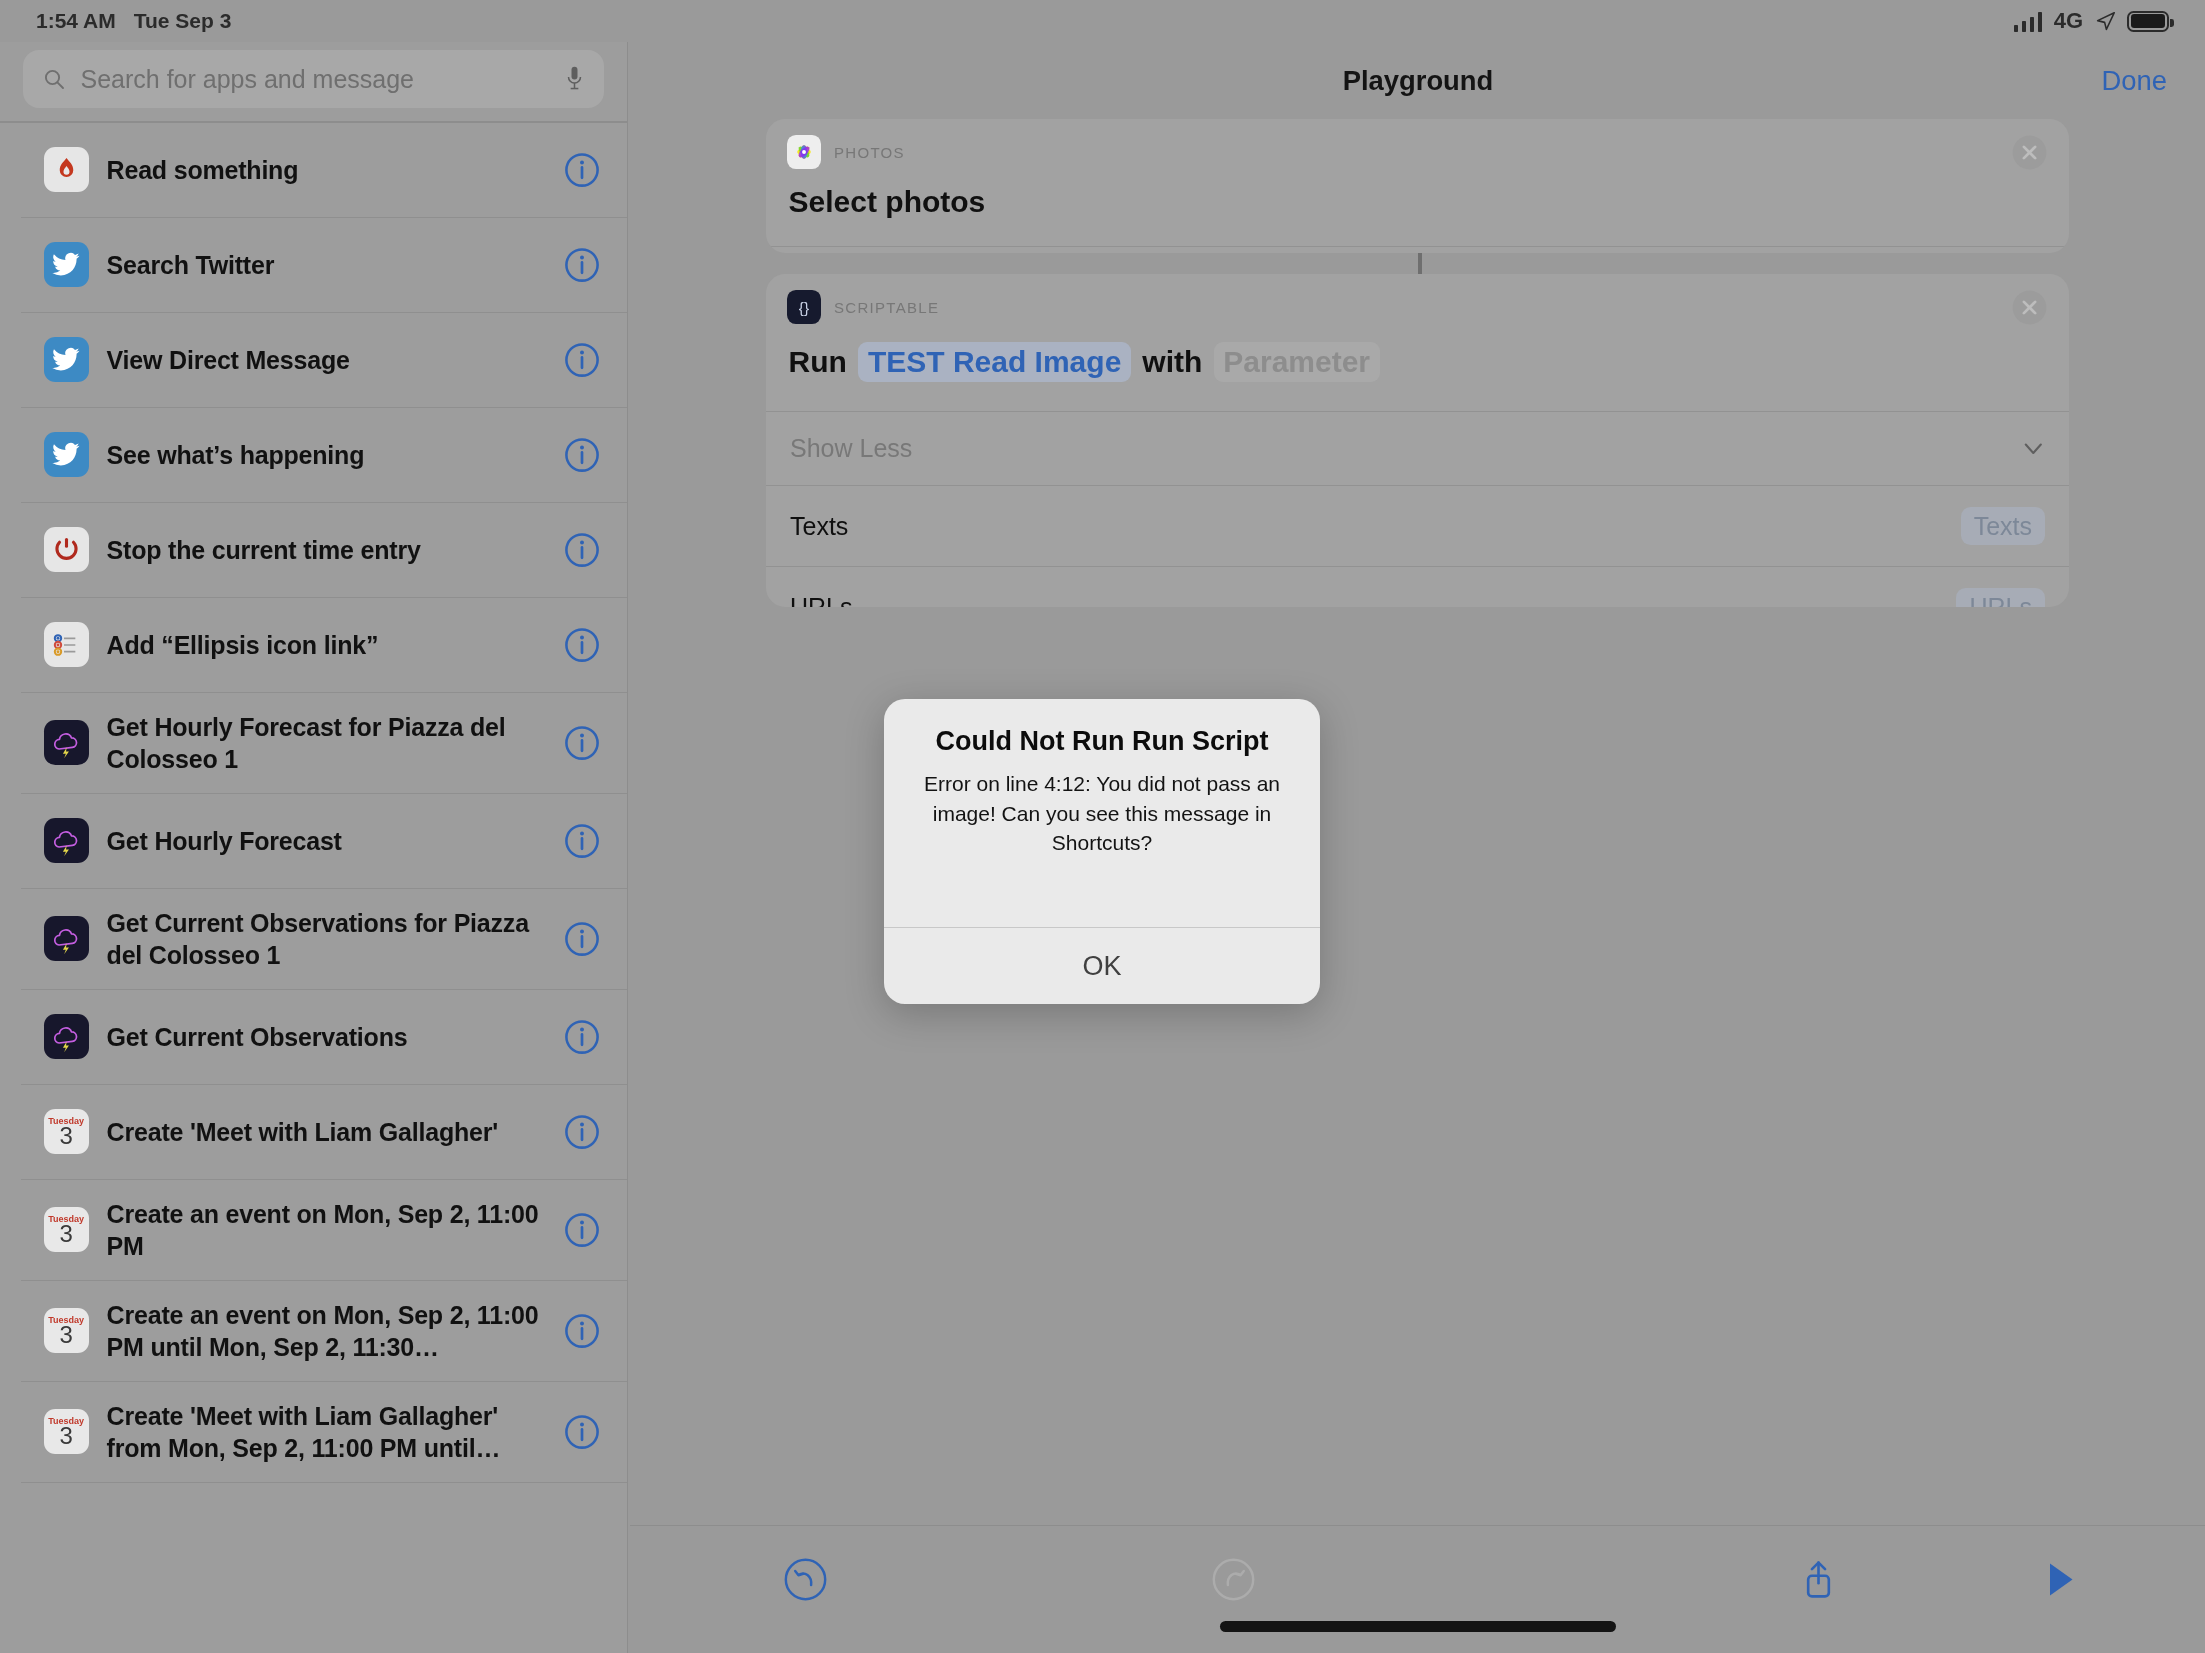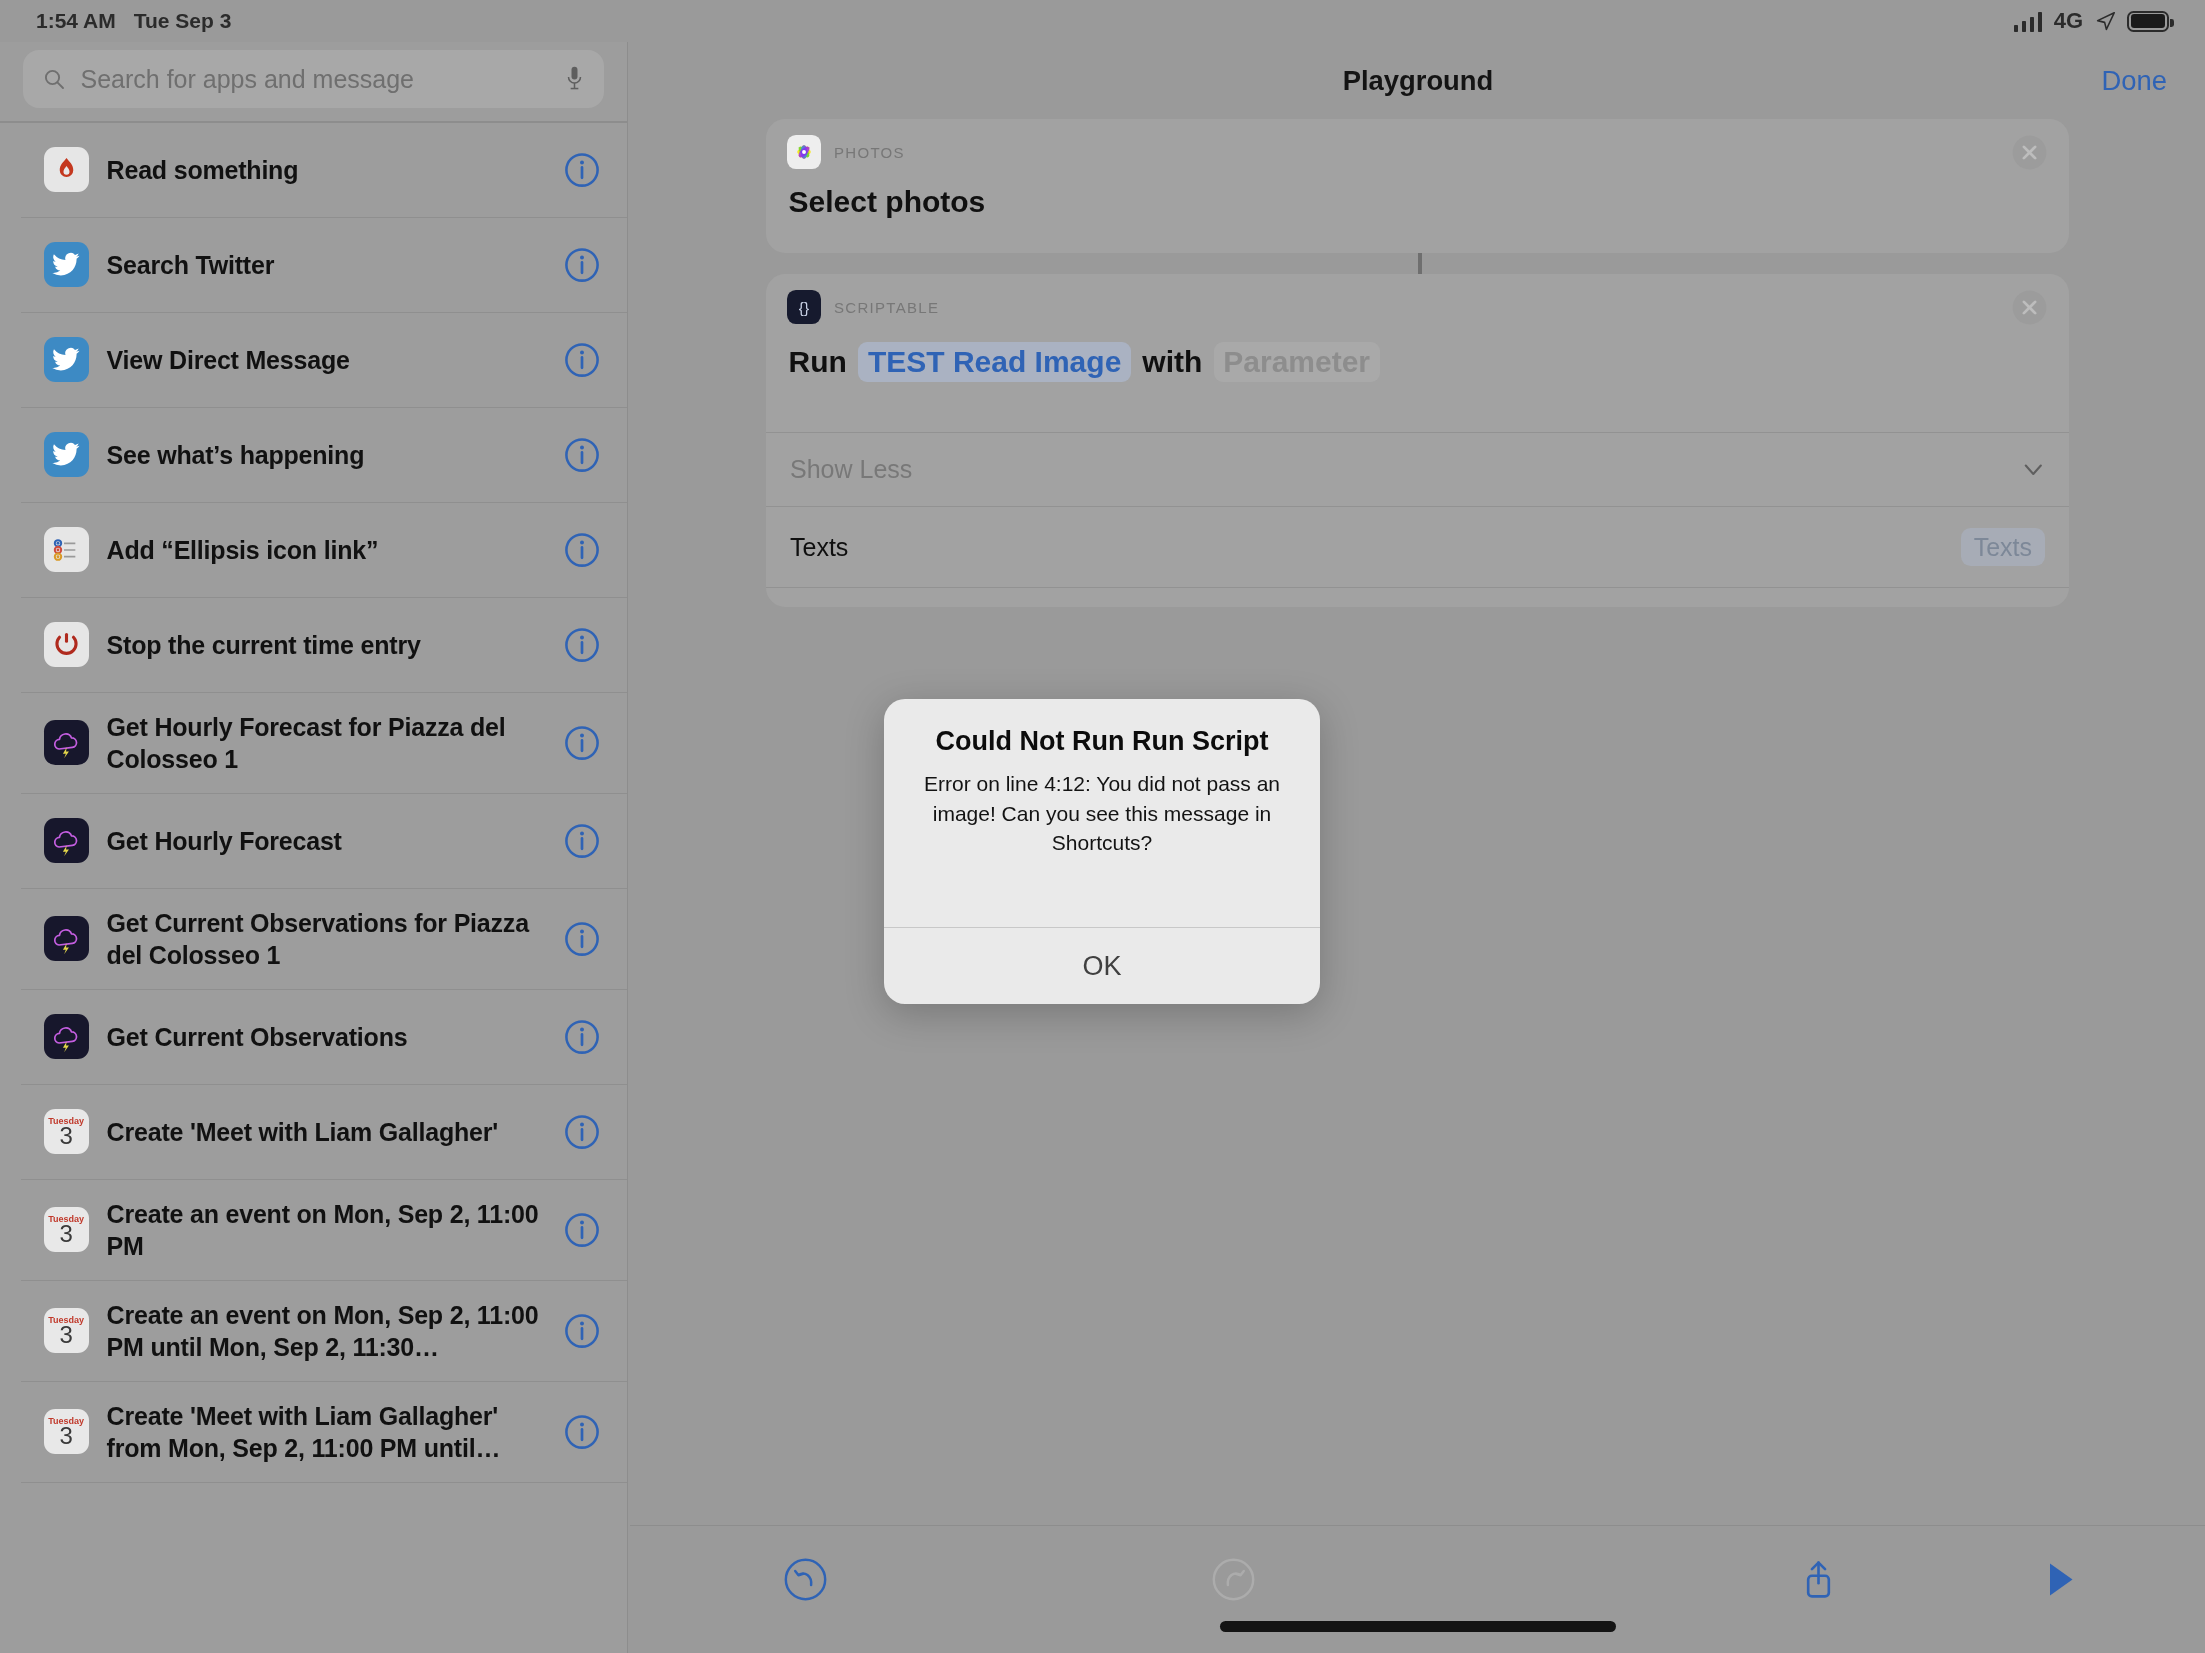--- a/index.html
+++ b/index.html
@@ -81,21 +81,21 @@
   .app-name { font-size: 15px; letter-spacing: 1.3px; color: #777; font-weight: 400; }
   .card-x { position: absolute; right: 21px; top: 14.5px; width: 37px; height: 37px; }
   .card-title { padding: 11.3px 22.6px 27.4px 22.6px; font-size: 30px; font-weight: 700; color: #101010; }
   .card-runline { padding: 13px 22.6px 29px 22.6px; font-size: 30px; font-weight: 700; color: #101010;
                   display: flex; align-items: center; gap: 11.3px; }
   .tok { border-radius: 9px; padding: 3.2px 9.7px; }
   .tok-blue { background: #aab2c2; color: #2f63b5; }
   .tok-gray { background: #a9a9a9; color: #8d8d8d; }
   .disc-row {
     border-top: 1.6px solid #929292; height: 74px; display: flex; align-items: center;
-    padding: 0 24px; font-size: 25px; color: #787878; margin-top: 21px;
+    padding: 0 24px; font-size: 25px; color: #787878;
   }
   .chev { margin-left: auto; width: 22.6px; height: 22.6px; }
 
   .prow {
     border-top: 1.6px solid #929292; height: 81px; display: flex; align-items: center;
     padding: 0 24px; font-size: 25px; color: #0f0f0f;
   }
   .prow .pval { margin-left: auto; display: flex; align-items: center; }
   .pill { border-radius: 9.7px; padding: 4.8px 13px; font-size: 25px; display:flex; align-items:center; gap: 9.7px; }
   .pill-muted { background: #a7acb6; color: #7d8898; }
@@ -215,48 +215,48 @@
             </svg>
           </span>
           <span class="row-label">See what’s happening</span>
           <svg class="info-icon" viewBox="0 0 24 24">
             <circle cx="12" cy="12" r="10.4" fill="none" stroke="#2f63b5" stroke-width="1.7"></circle>
             <circle cx="12" cy="7" r="1.3" fill="#2f63b5"></circle>
             <line x1="12" y1="10.3" x2="12" y2="17.2" stroke="#2f63b5" stroke-width="1.8" stroke-linecap="round"></line>
           </svg>
         </div>
         <div class="row">
+          <span class="row-icon ic-white">
+            <svg width="31" height="31" viewBox="0 0 24 24">
+              <path d="M12 4.2 v5.2" stroke="#b02a1e" stroke-width="2.4" stroke-linecap="round" fill="none"></path>
+              <path d="M17.4 6.4a7.4 7.4 0 1 1-10.8 0" fill="none" stroke="#b02a1e" stroke-width="2.4" stroke-linecap="round"></path>
+            </svg>
+          </span>
+          <span class="row-label">Stop the current time entry</span>
+          <svg class="info-icon" viewBox="0 0 24 24">
+            <circle cx="12" cy="12" r="10.4" fill="none" stroke="#2f63b5" stroke-width="1.7"></circle>
+            <circle cx="12" cy="7" r="1.3" fill="#2f63b5"></circle>
+            <line x1="12" y1="10.3" x2="12" y2="17.2" stroke="#2f63b5" stroke-width="1.8" stroke-linecap="round"></line>
+          </svg>
+        </div>
+        <div class="row">
           <span class="row-icon ic-rem">
             <svg width="32" height="32" viewBox="0 0 24 24">
               <circle cx="6" cy="7" r="2.4" fill="none" stroke="#2f63b5" stroke-width="1.5"></circle>
               <circle cx="6" cy="7" r="1.1" fill="#2f63b5"></circle>
               <line x1="10.5" y1="7" x2="19" y2="7" stroke="#9a9a9a" stroke-width="1.2"></line>
               <circle cx="6" cy="12" r="2.4" fill="none" stroke="#d04b3c" stroke-width="1.5"></circle>
               <circle cx="6" cy="12" r="1.1" fill="#d04b3c"></circle>
               <line x1="10.5" y1="12" x2="19" y2="12" stroke="#9a9a9a" stroke-width="1.2"></line>
               <circle cx="6" cy="17" r="2.4" fill="none" stroke="#d99a28" stroke-width="1.5"></circle>
               <circle cx="6" cy="17" r="1.1" fill="#d99a28"></circle>
               <line x1="10.5" y1="17" x2="19" y2="17" stroke="#9a9a9a" stroke-width="1.2"></line>
             </svg>
           </span>
           <span class="row-label">Add “Ellipsis icon link”</span>
-          <svg class="info-icon" viewBox="0 0 24 24">
-            <circle cx="12" cy="12" r="10.4" fill="none" stroke="#2f63b5" stroke-width="1.7"></circle>
-            <circle cx="12" cy="7" r="1.3" fill="#2f63b5"></circle>
-            <line x1="12" y1="10.3" x2="12" y2="17.2" stroke="#2f63b5" stroke-width="1.8" stroke-linecap="round"></line>
-          </svg>
-        </div>
-        <div class="row">
-          <span class="row-icon ic-white">
-            <svg width="31" height="31" viewBox="0 0 24 24">
-              <path d="M12 4.2 v5.2" stroke="#b02a1e" stroke-width="2.4" stroke-linecap="round" fill="none"></path>
-              <path d="M17.4 6.4a7.4 7.4 0 1 1-10.8 0" fill="none" stroke="#b02a1e" stroke-width="2.4" stroke-linecap="round"></path>
-            </svg>
-          </span>
-          <span class="row-label">Stop the current time entry</span>
           <svg class="info-icon" viewBox="0 0 24 24">
             <circle cx="12" cy="12" r="10.4" fill="none" stroke="#2f63b5" stroke-width="1.7"></circle>
             <circle cx="12" cy="7" r="1.3" fill="#2f63b5"></circle>
             <line x1="12" y1="10.3" x2="12" y2="17.2" stroke="#2f63b5" stroke-width="1.8" stroke-linecap="round"></line>
           </svg>
         </div>
         <div class="row">
           <span class="row-icon ic-dark">
             <svg width="32" height="32" viewBox="0 0 24 24">
               <path d="M6.8 16.5a3.6 3.6 0 0 1 .3-7.18 4.7 4.7 0 0 1 9.05-1.1 3.55 3.55 0 0 1 .6 7.07z" fill="none" stroke="#c45ee0" stroke-width="1.3" stroke-linejoin="round"></path>

